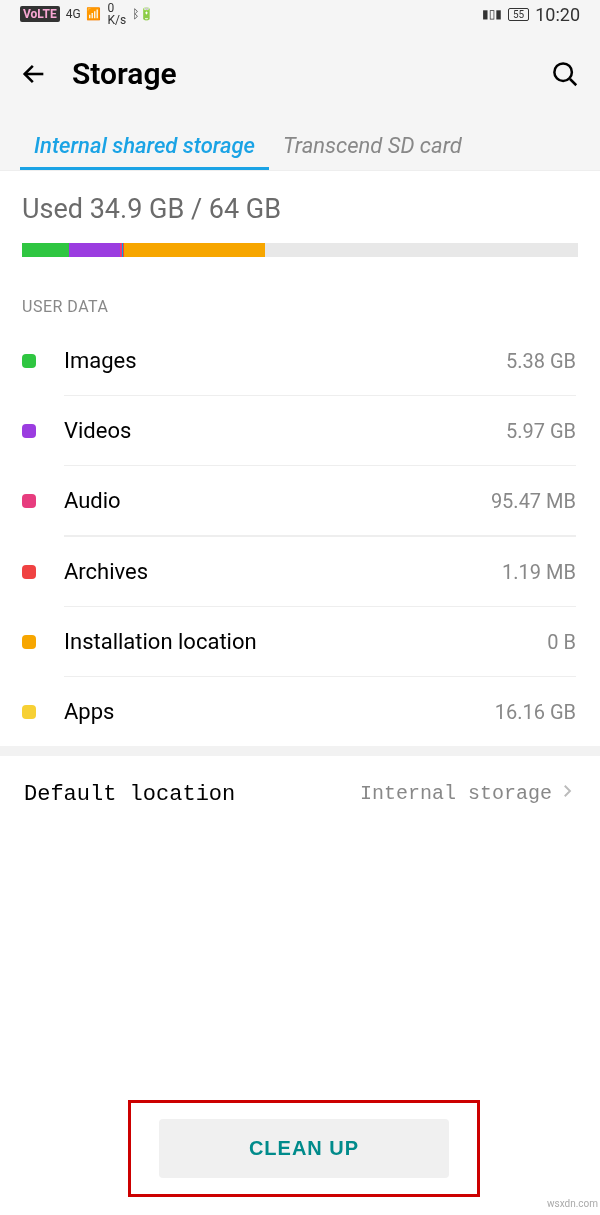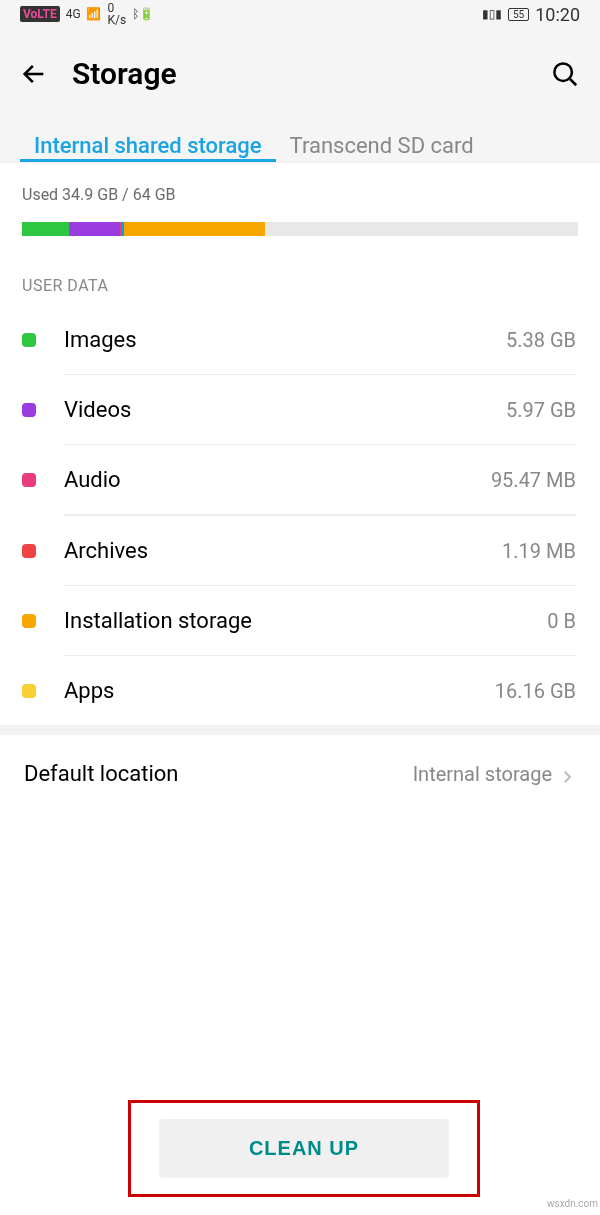--- a/index.html
+++ b/index.html
@@ -24,21 +24,21 @@
     .status-left, .status-right {
       display: flex;
       align-items: center;
       gap: 6px;
     }
     .status-left span, .status-right span {
       font-size: 12px;
     }
     .volte-badge {
       background: #333;
-      color: #ec4899;
+      color: #f9a8d4;
       font-size: 9px;
       padding: 1px 3px;
       border-radius: 2px;
       font-weight: bold;
     }
     .header {
       background: #f5f5f5;
       display: flex;
       align-items: center;
       padding: 28px 20px 24px 20px;
@@ -52,42 +52,43 @@
       font-weight: 600;
       color: #000;
     }
     .tabs {
       background: #f5f5f5;
       display: flex;
       padding: 0 20px;
       border-bottom: 1px solid #eee;
     }
     .tab {
-      padding: 18px 14px 4px;
+      padding: 18px 14px 12px;
       font-size: 22px;
       color: #888;
       position: relative;
+      font-style: italic;
     }
     .tab.active {
       color: #1AA3E5;
       font-weight: 500;
     }
     .tab.active::after {
       content: '';
       position: absolute;
       left: 0; right: 0; bottom: 0;
       height: 3px;
       background: #1AA3E5;
     }
     .usage-section {
       padding: 22px 22px 26px;
       background: #fff;
     }
     .usage-text {
-      font-size: 16px;
+      font-size: 27px;
       color: #6b6b6b;
       margin-bottom: 18px;
     }
     .usage-bar {
       height: 14px;
       background: #e8e8e8;
       display: flex;
       overflow: hidden;
     }
     .seg { height: 100%; }
@@ -124,23 +125,24 @@
     .row-value {
       font-size: 20px;
       color: #888;
     }
     .gap {
       height: 10px;
       background: #f2f2f2;
     }
     .default-loc {
       display: flex;
-      align-items: flex-end;
+      align-items: flex-start;
       padding: 26px 24px;
       background: #fff;
+      font-family: Liberation Mono, monospace;
     }
     .default-loc .row-label { font-size: 22px; }
     .default-loc .row-value { margin-right: 6px; }
     .chevron { width: 18px; height: 18px; color: #bbb; }
     .footer {
       position: absolute;
       bottom: 18px;
       left: 8px;
       right: 0;
       display: flex;
@@ -241,21 +243,21 @@
     <div class="row-border"></div>
     <div class="row-border"></div>
     <div class="row">
       <div class="color-dot" style="background: rgb(240, 66, 66);"></div>
       <div class="row-label">Archives</div>
       <div class="row-value">1.19 MB</div>
     </div>
     <div class="row-border"></div>
     <div class="row">
       <div class="color-dot" style="background: rgb(247, 166, 0);"></div>
-      <div class="row-label">Installation storage</div>
+      <div class="row-label">Installation location</div>
       <div class="row-value">0 B</div>
     </div>
     <div class="row-border"></div>
     <div class="row">
       <div class="color-dot" style="background: rgb(247, 208, 52);"></div>
       <div class="row-label">Apps</div>
       <div class="row-value">16.16 GB</div>
     </div>
   </div>
 

